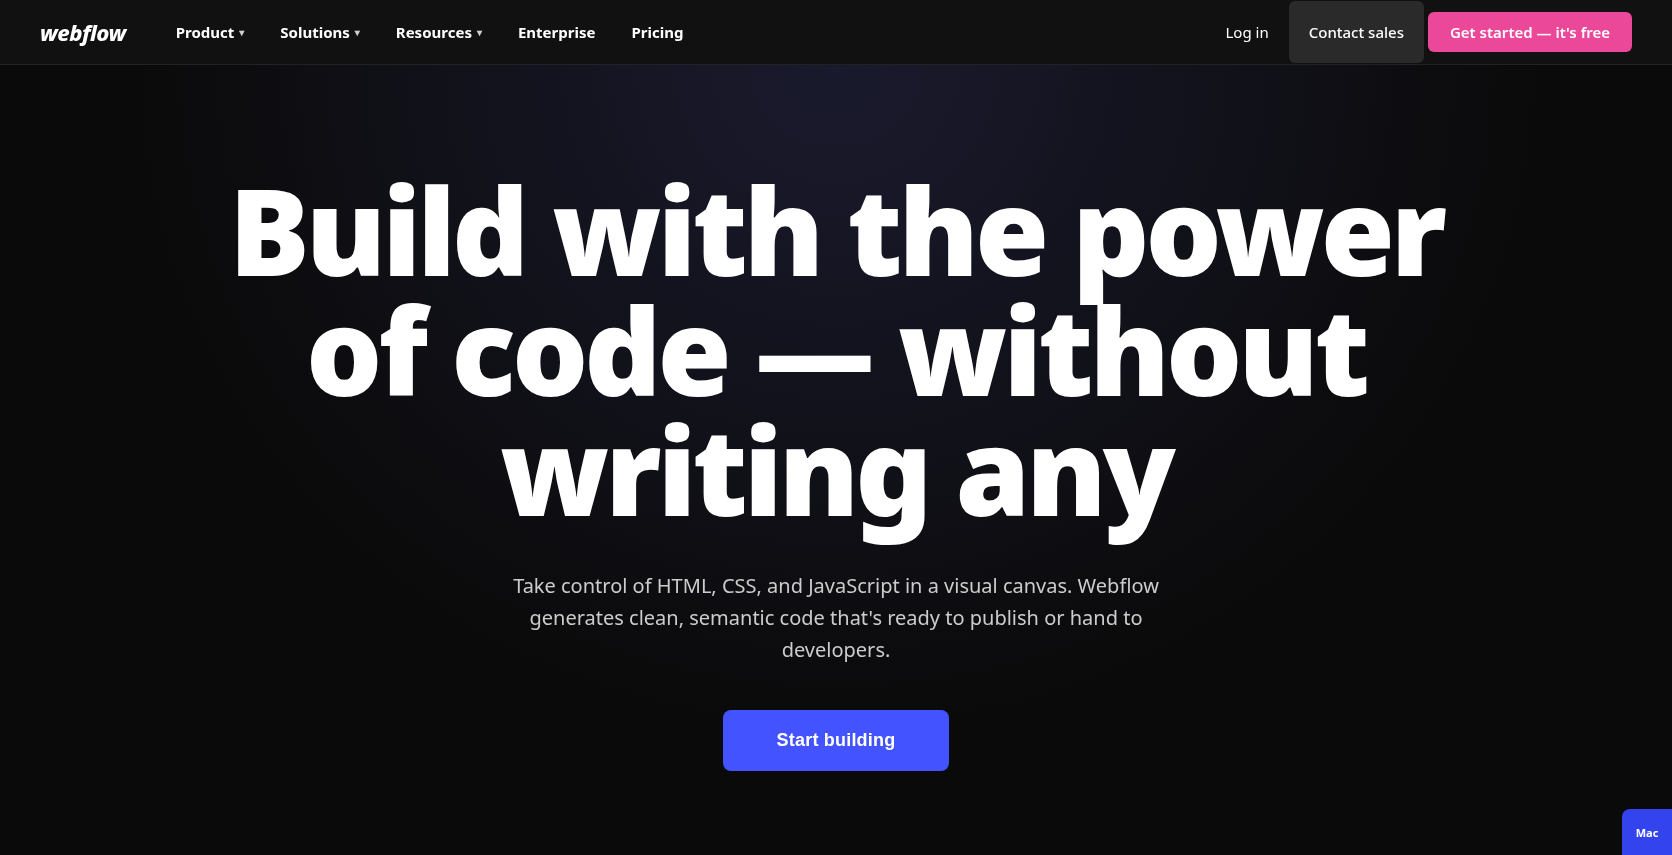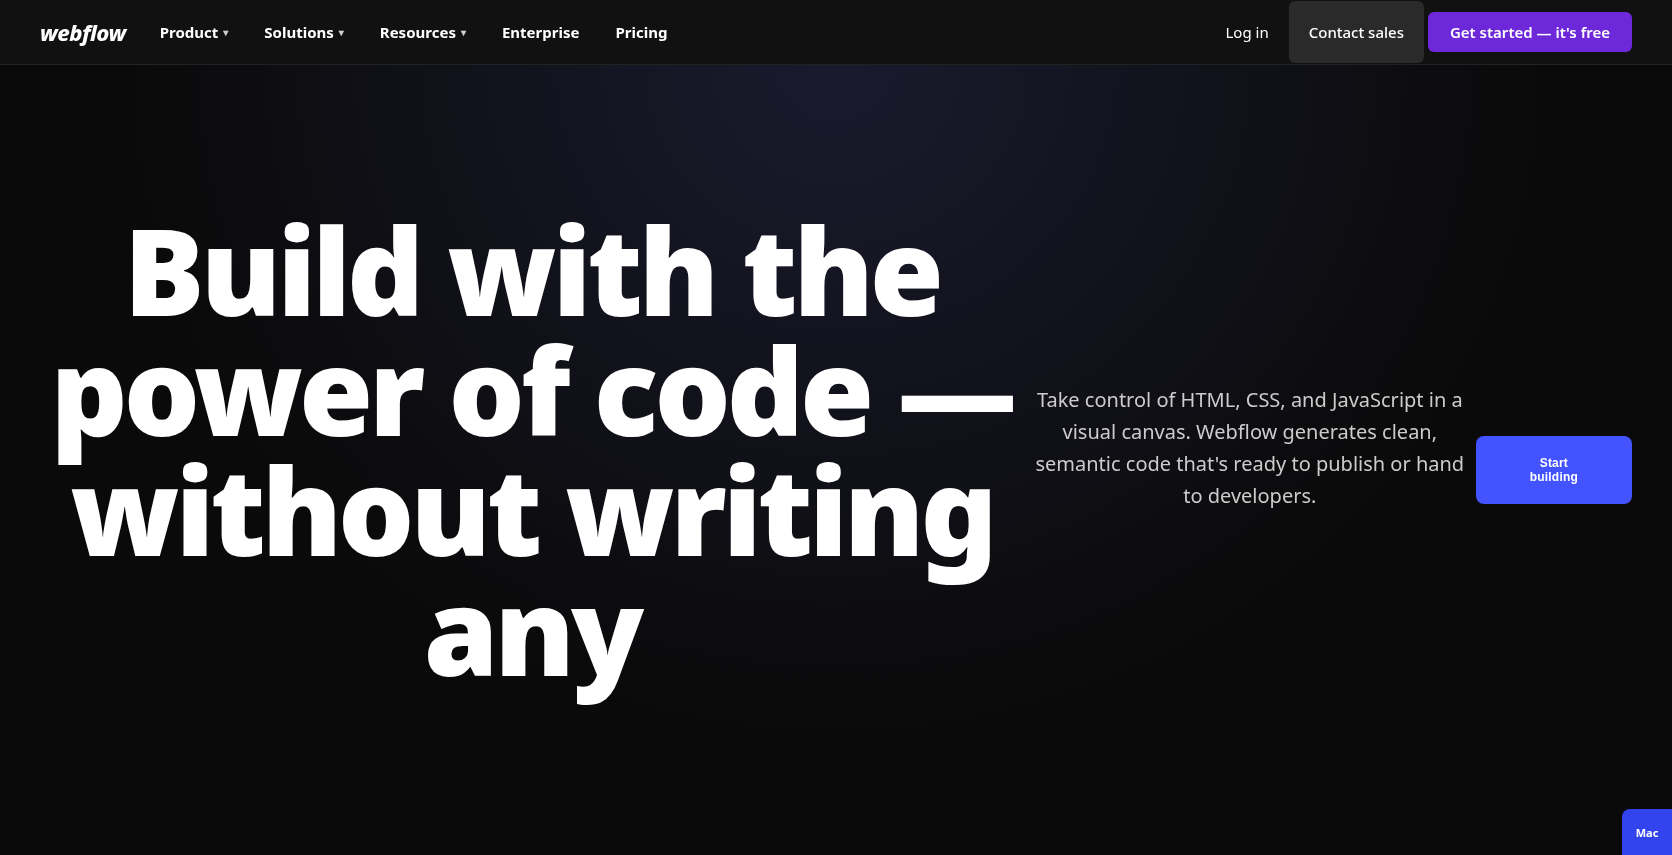--- a/index.html
+++ b/index.html
@@ -23,21 +23,21 @@
       justify-content: space-between;
       background-color: #111111;
       height: 65px;
       padding: 0 40px;
       border-bottom: 1px solid #222;
     }
 
     .nav-left {
       display: flex;
       align-items: center;
-      gap: 20px;
+      gap: 36px;
     }
 
     .nav-logo {
       font-size: 22px;
       font-weight: 800;
       color: #ffffff;
       letter-spacing: -0.5px;
       font-style: italic;
       cursor: pointer;
     }
@@ -90,34 +90,34 @@
       border-radius: 6px;
       cursor: pointer;
       white-space: nowrap;
     }
 
     .nav-cta {
       color: #ffffff;
       font-size: 15px;
       font-weight: 600;
       padding: 10px 22px;
-      background-color: #6d28d9;
+      background-color: #ec4899;
       border-radius: 6px;
       cursor: pointer;
       white-space: nowrap;
     }
 
     
     .hero {
       display: flex;
-      flex-direction: row;
+      flex-direction: column;
       align-items: center;
       justify-content: center;
       text-align: center;
-      padding: 80px 40px 60px;
+      padding: 80px 28px 60px;
       background: radial-gradient(ellipse at center top, #1a1a2e 0%, #0a0a0a 60%);
       min-height: calc(855px - 65px);
     }
 
     .hero-title {
       font-size: 120px;
       font-weight: 900;
       color: #ffffff;
       line-height: 1.0;
       letter-spacing: -4px;
@@ -130,21 +130,21 @@
       font-weight: 400;
       color: #cccccc;
       line-height: 1.6;
       max-width: 680px;
       margin-bottom: 44px;
     }
 
     .hero-cta {
       background-color: #4353ff;
       color: #ffffff;
-      font-size: 12px;
+      font-size: 18px;
       font-weight: 700;
       padding: 20px 54px;
       border-radius: 8px;
       cursor: pointer;
       border: none;
       letter-spacing: 0.2px;
     }
 
     
     .mac-badge {

